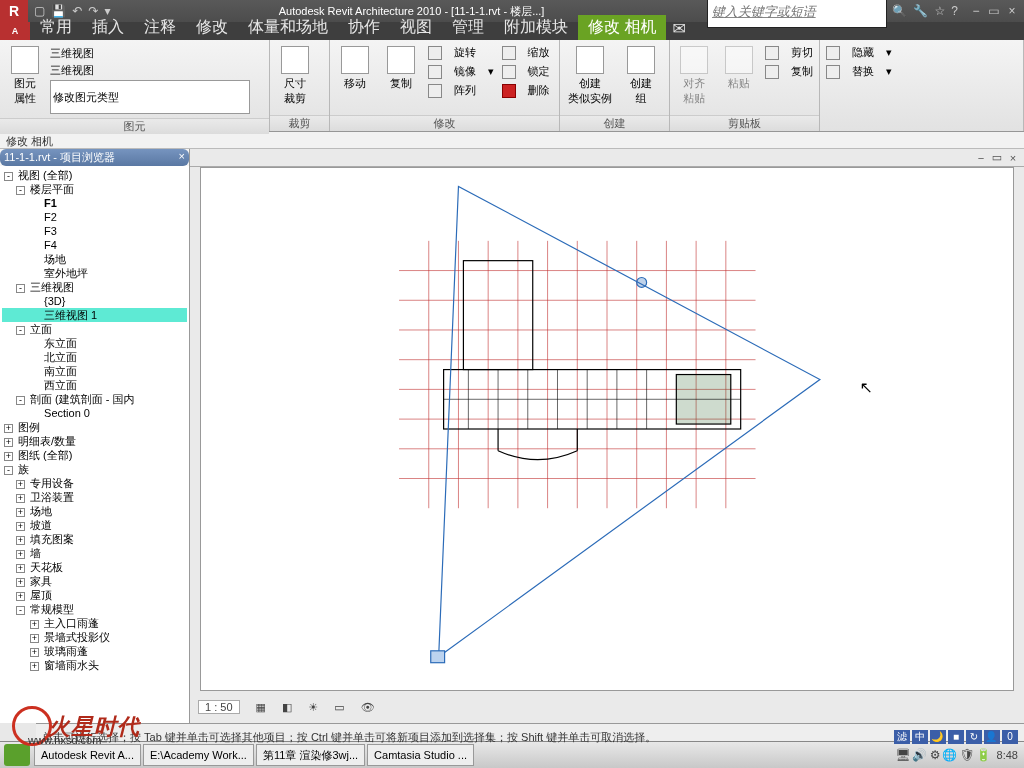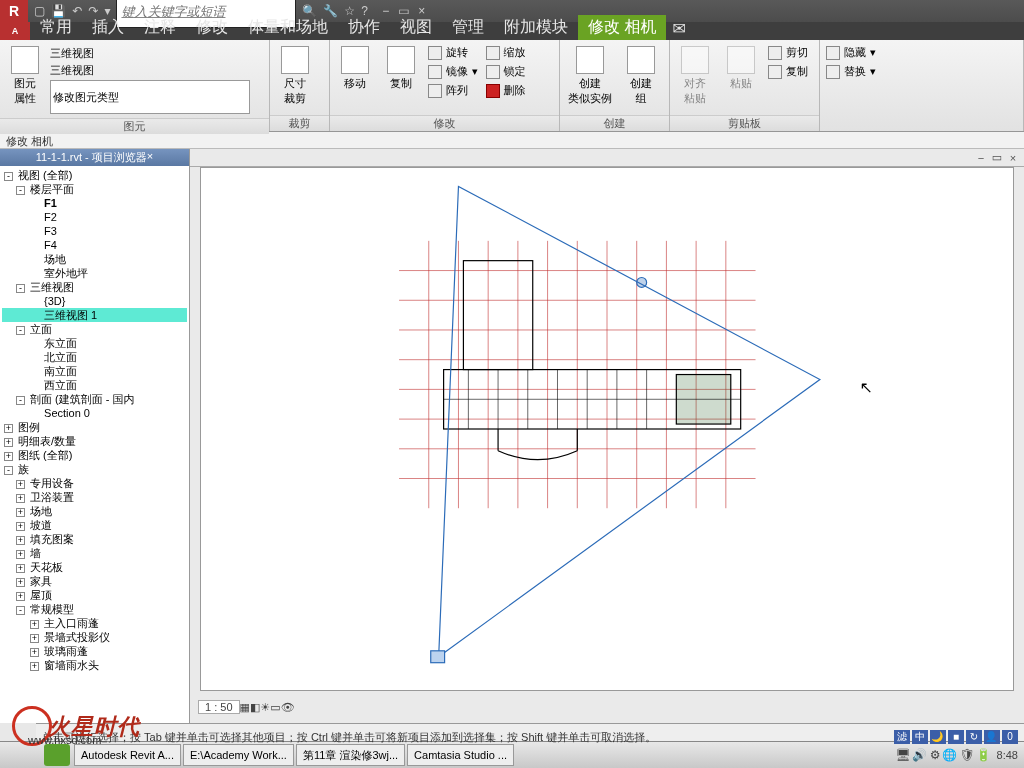--- a/index.html
+++ b/index.html
@@ -23,56 +23,56 @@
 .ribbon-tabs .rtab.mail { padding: 2px 6px; }
 .app-menu { position: absolute; left: 0; top: 22px; width: 30px; height: 18px; background: #b83030; color: #fff; font-weight: bold; display: flex; align-items: center; justify-content: center; font-size: 9px; cursor: pointer; }
 
 
 .ribbon { height: 92px; background: linear-gradient(#f4f4f4,#e2e2e2); border-bottom: 1px solid #969696; display: flex; }
 .panel { border-right: 1px solid #b8b8b8; display: flex; flex-direction: column; }
 .panel .content { flex: 1; display: flex; align-items: flex-start; padding: 4px; gap: 4px; }
 .panel .label { height: 16px; text-align: center; font-size: 11px; color: #555; background: linear-gradient(#eaeaea,#dcdcdc); border-top: 1px solid #ccc; }
 .big-btn { display: flex; flex-direction: column; align-items: center; justify-content: center; width: 42px; padding: 2px; font-size: 11px; text-align: center; cursor: pointer; }
 .big-btn .ico { width: 28px; height: 28px; border: 1px solid #999; background: #fff; margin-bottom: 2px; }
-.sm-btn { display: flex; align-items: center; gap: 4px; font-size: 11px; padding: 1px 2px; cursor: pointer; white-space: nowrap; }
+.sm-btn { display: flex; align-items: center; gap: 12px; font-size: 11px; padding: 1px 2px; cursor: pointer; white-space: nowrap; }
 .sm-btn .ico { width: 14px; height: 14px; border: 1px solid #888; background: #eee; display: inline-block; }
 .vstack { display: flex; flex-direction: column; gap: 2px; }
 .type-sel { display: flex; flex-direction: column; gap: 2px; font-size: 11px; width: 200px; padding-top: 2px; }
 .type-sel input { width: 100%; height: 18px; border: 1px solid #999; font-size: 11px; padding: 16px 2px; }
 
 
 .modify-bar { height: 17px; background: #f2f2f2; border-bottom: 1px solid #bbb; font-size: 11px; padding: 2px 6px; color: #333; }
 
 
 .main { display: flex; height: 574px; }
 .browser { width: 190px; background: #f6f6f6; border-right: 1px solid #999; display: flex; flex-direction: column; }
-.browser .hdr { height: 17px; background: linear-gradient(#7694bf,#5a78a3); color: #fff; font-size: 11px; padding: 1px 4px; display: flex; justify-content: center; }
+.browser .hdr { height: 17px; background: linear-gradient(#7694bf,#5a78a3); color: #fff; font-size: 11px; padding: 1px 4px; display: flex; justify-content: space-between; border-radius: 6px; }
 .browser .tree { flex: 1; overflow: auto; background: #fff; font-size: 11px; padding: 2px; }
 .tree-node { white-space: nowrap; padding: 0 2px; cursor: pointer; line-height: 14px; }
 .tree-node .exp { display: inline-block; width: 9px; height: 9px; border: 1px solid #888; text-align: center; line-height: 7px; font-size: 9px; margin-right: 2px; }
 .tree-node.sel { background: #5eead4; }
 .tree-node.bold { font-weight: bold; }
 .ind1 { padding-left: 14px; } .ind2 { padding-left: 28px; }
 
 .canvas-wrap { flex: 1; display: flex; flex-direction: column; background: #eaeaea; }
 .canvas-top { height: 18px; border-bottom: 1px solid #aaa; display: flex; justify-content: flex-end; gap: 2px; padding-right: 4px; align-items: center; }
 .canvas-top span { width: 14px; text-align: center; font-size: 11px; color: #555; cursor: pointer; }
 .canvas { flex: 1; background: #fff; position: relative; overflow: hidden; border: 1px solid #999; margin: 0 10px; }
 .canvas svg { width: 100%; height: 100%; }
 .cursor { position: absolute; top: 210px; right: 140px; font-size: 16px; color: #000; pointer-events: none; }
-.canvas-bottom { height: 18px; display: flex; align-items: center; padding: 16px 8px; font-size: 11px; gap: 0; color: #444; }
+.canvas-bottom { height: 18px; display: flex; align-items: center; padding: 16px 8px; font-size: 11px; gap: 16px; color: #444; }
 .canvas-bottom .scale { border: 1px solid #aaa; background: #fff; padding: 0 6px; }
 
 
 .status { height: 18px; background: #eee; border-top: 1px solid #999; font-size: 11px; padding: 6px 6px; display: flex; justify-content: space-between; color: #333; margin-left: 36px; }
 .status .indic { display: flex; gap: 2px; }
 .status .indic span { display: inline-block; width: 16px; height: 14px; background: #3b5ea8; color: #fff; text-align: center; font-size: 10px; line-height: 14px; }
 
 
-.taskbar { height: 27px; background: linear-gradient(#e8e8e8,#c8c8c8); border-top: 1px solid #888; display: flex; align-items: center; font-size: 11px; padding-left: 40px; }
+.taskbar { height: 27px; background: linear-gradient(#e8e8e8,#c8c8c8); border-top: 1px solid #888; display: flex; align-items: center; font-size: 11px; }
 .taskbar .start { width: 26px; height: 22px; background: #5aa02c; border-radius: 3px; margin: 0 4px; }
 .taskbar .tbtn { height: 22px; border: 1px solid #999; background: #eee; padding: 0 6px; display: flex; align-items: center; margin-right: 2px; max-width: 160px; overflow: hidden; white-space: nowrap; cursor: pointer; }
 .taskbar .tray { margin-left: auto; display: flex; align-items: center; gap: 4px; padding-right: 6px; color: #444; }
 .taskbar .tray .icons span { font-size: 12px; margin: 0 1px; }
 
 
 .watermark { position: absolute; left: 10px; bottom: 10px; width: 150px; height: 56px; pointer-events: none; }
 .watermark .wm-logo { width: 40px; height: 40px; border: 3px solid #cc3020; border-radius: 50%; position: absolute; left: 2px; top: 4px; }
 .watermark .wm-text { position: absolute; left: 38px; top: 10px; font-size: 22px; font-weight: bold; font-style: italic; color: #b02a1a; letter-spacing: 1px; text-align: right; }
 .watermark .wm-url { position: absolute; left: 18px; top: 32px; font-size: 11px; color: #333; }
@@ -84,20 +84,21 @@
 
 <div class="title-bar">
   <div class="app-icon">R</div>
   <div class="qat">
     <span>▢</span>
     <span>💾</span>
     <span>↶</span>
     <span>↷</span>
     <span>▾</span>
   </div>
+  <div class="title-text">Autodesk Revit Architecture 2010 - [11-1-1.rvt - 楼层...]</div>
   <input class="search" placeholder="键入关键字或短语" style="">
   <div class="right-icons">
     <span>🔍</span>
     <span>🔧</span>
     <span>☆</span>
     <span>?</span>
   </div>
   <div class="win-ctrl">
     <span>−</span>
     <span>▭</span>

